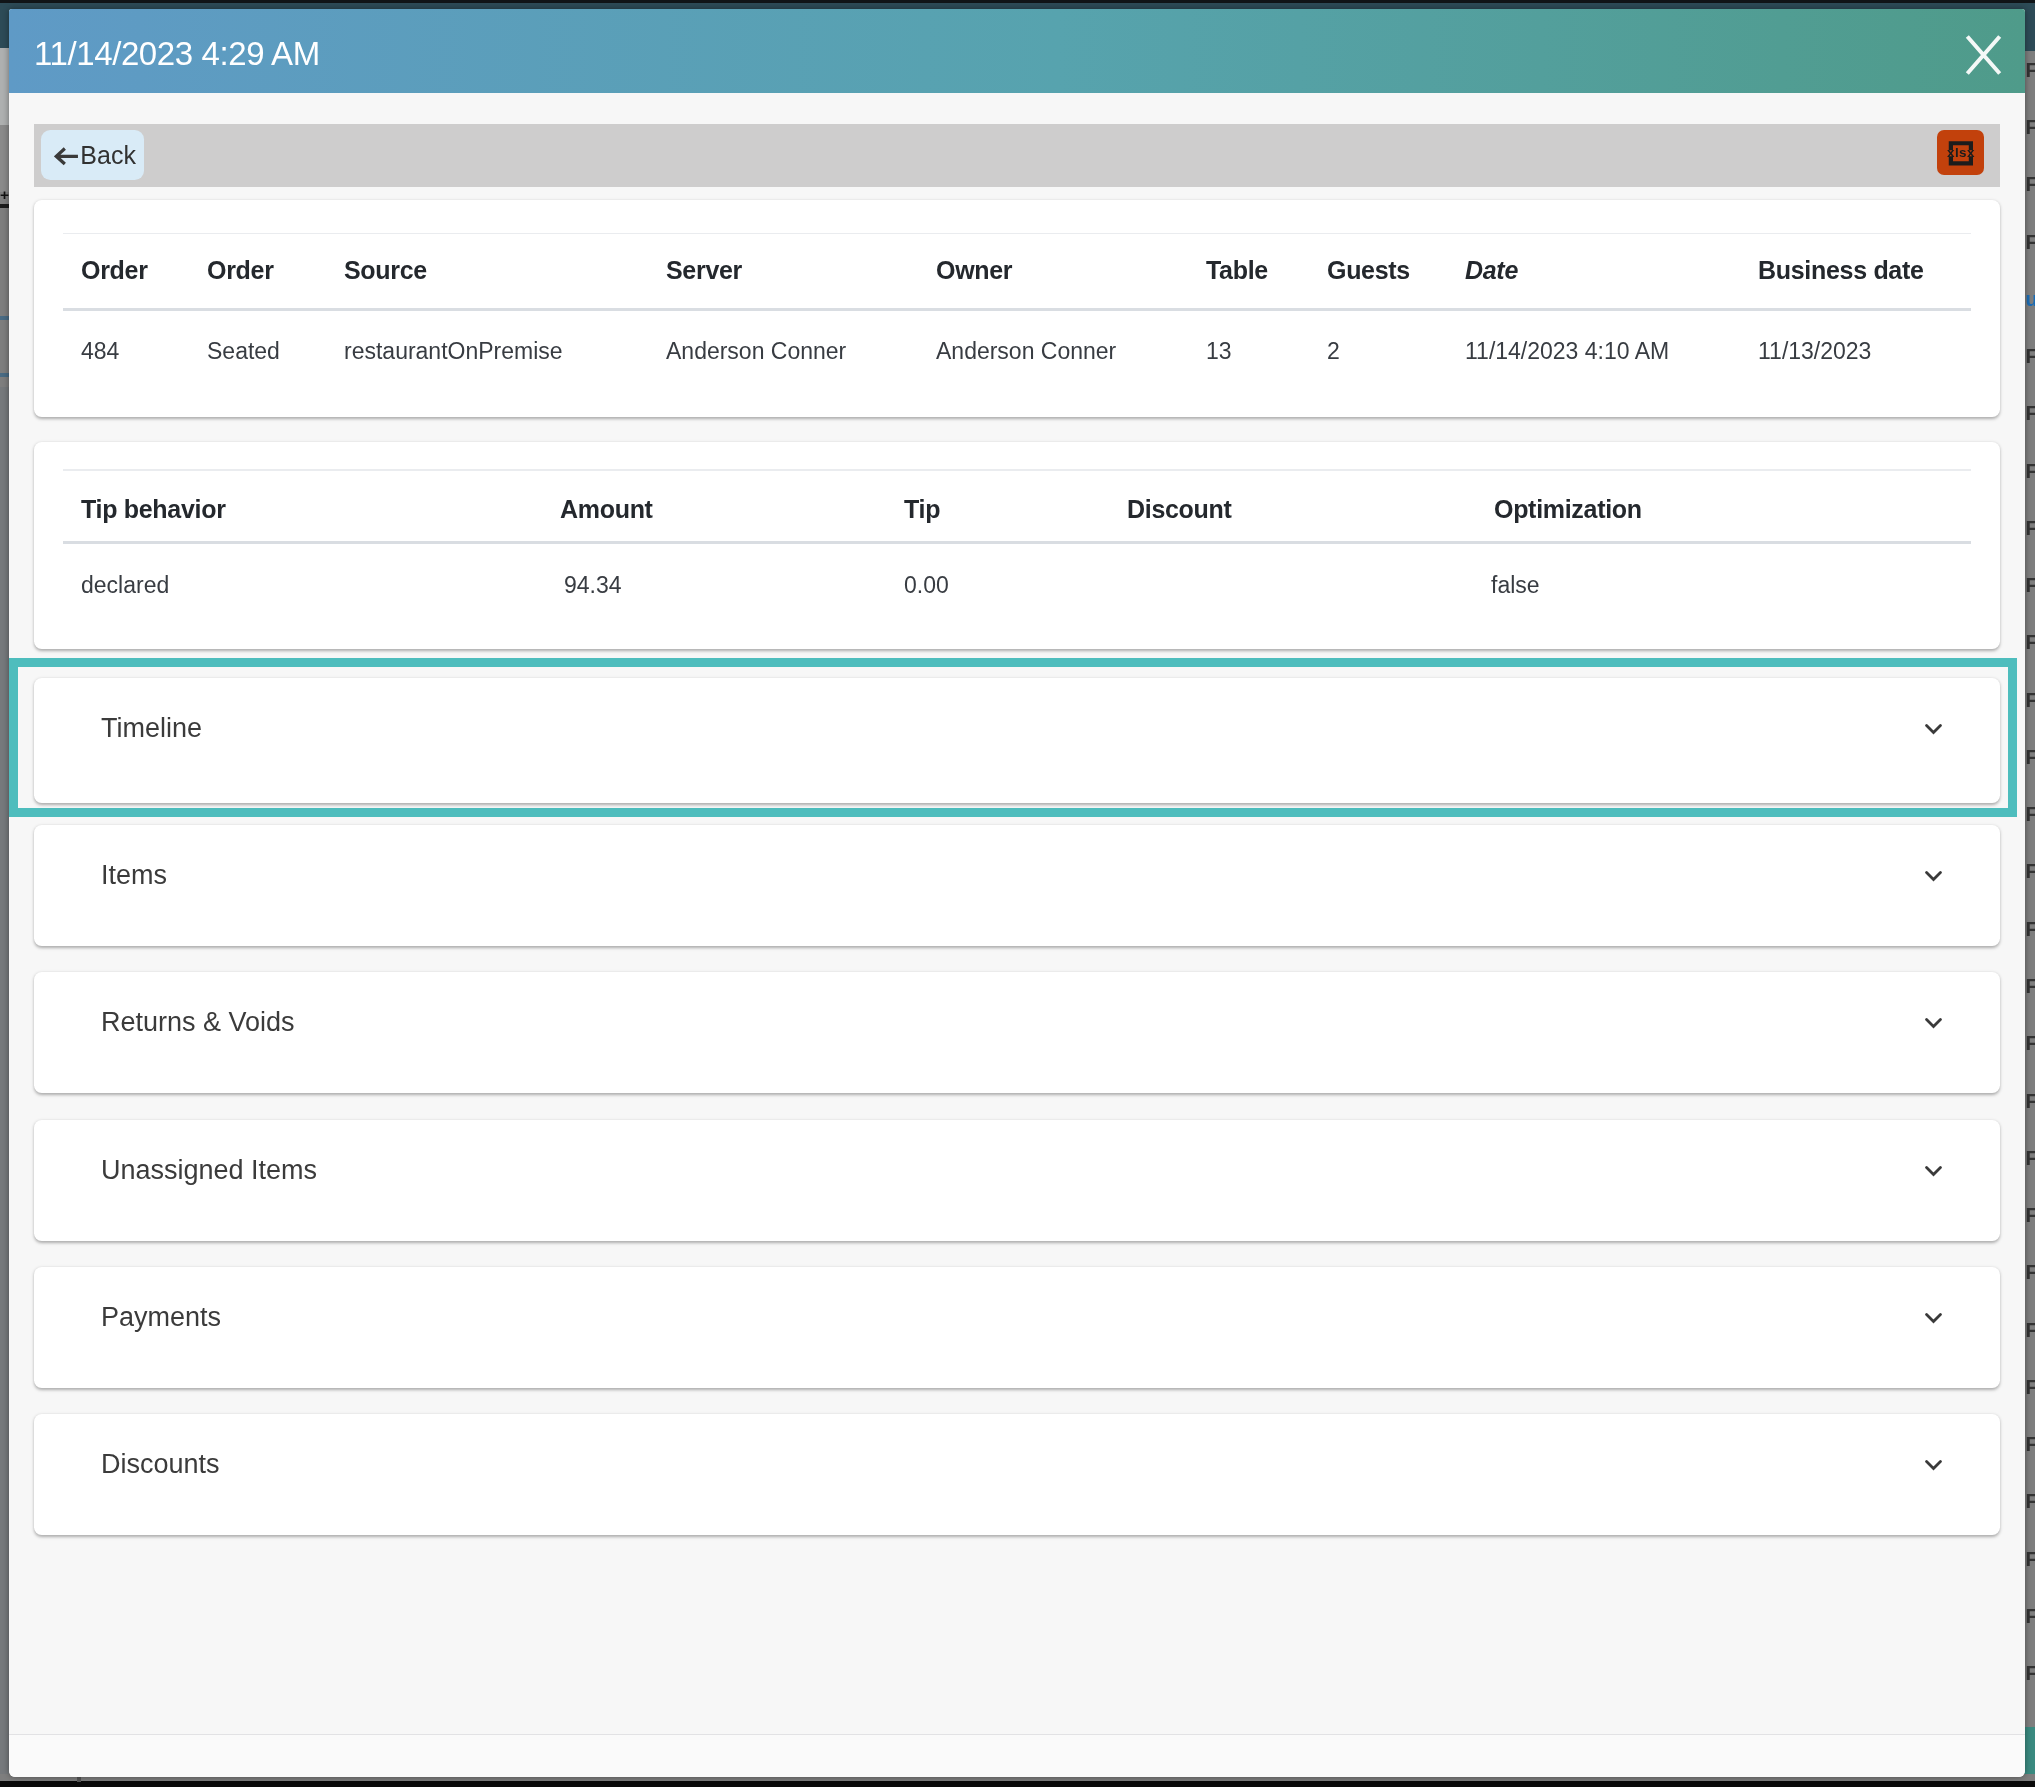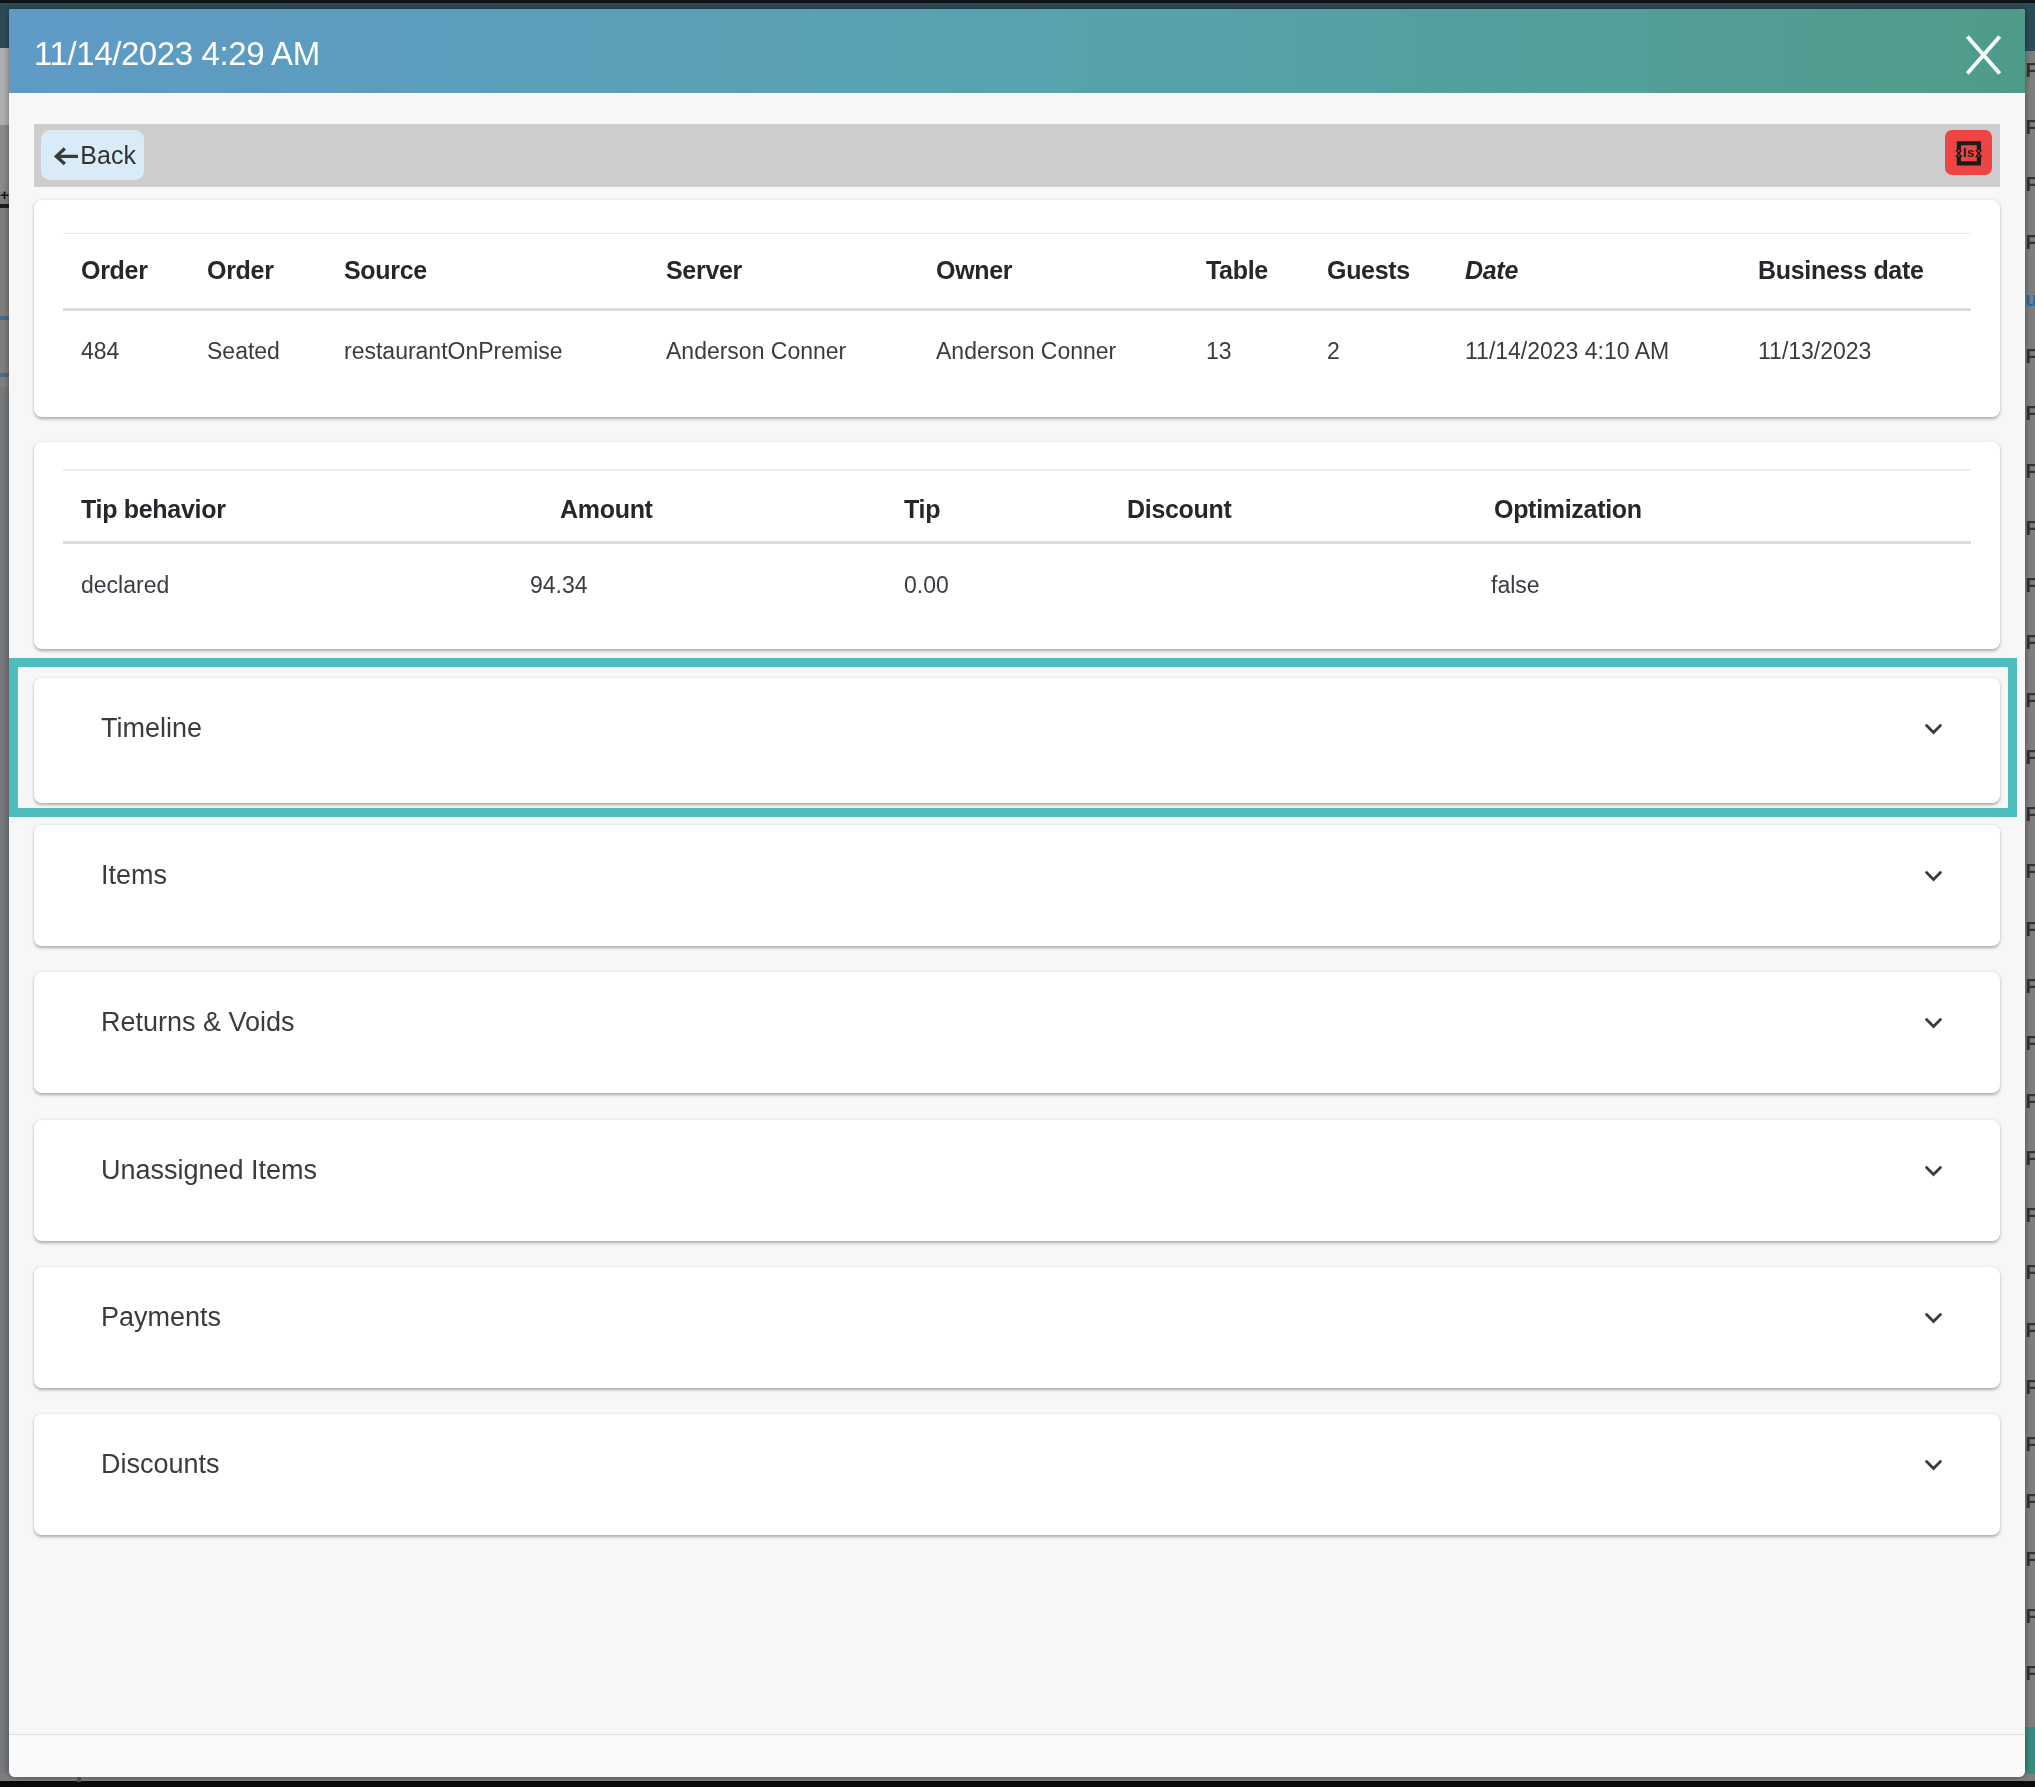--- a/index.html
+++ b/index.html
@@ -16,21 +16,21 @@
   .rf { position:absolute; left:1.5px; font-size:20px; font-weight:bold; color:#333333; }
   .ru { position:absolute; left:1.5px; font-size:20px; font-weight:bold; color:#1a6cb5; }
 
   #modal { position:absolute; left:8.5px; top:9.3px; width:2016px; height:1768px; background:#f7f7f7; border-radius:3.1px 3.1px 6.2px 6.2px; overflow:hidden; box-shadow:0 0 6.2px rgba(0,0,0,0.4); }
   #hdr { position:absolute; left:0; top:0; width:2016px; height:84px; background:linear-gradient(90deg,#5f9ac6 0%,#57a3ae 52%,#4f9b8a 100%); }
   #title { position:absolute; left:25.5px; top:2.3px; height:84px; line-height:84px; color:#fff; font-size:33px; letter-spacing:-0.4px; }
   #closex { position:absolute; left:1956px; top:25px; }
 
   #toolbar { position:absolute; left:25px; top:115px; width:1966px; height:63px; background:#cecdcd; }
   #backbtn { position:absolute; left:7.7px; top:6.2px; width:103px; height:50px; background:#d9ebf7; border-radius:9.3px; color:#313131; font-size:25px; display:flex; align-items:center; justify-content:center; }
-  #xlsxbtn { position:absolute; right:8px; top:6.2px; width:47px; height:45px; background:#ef4444; border-radius:7px; }
+  #xlsxbtn { position:absolute; right:16px; top:6.2px; width:47px; height:45px; background:#c2410c; border-radius:7px; }
 
   .card { position:absolute; left:25.5px; width:1966px; background:#fff; border-radius:7.7px; box-shadow:0 1.5px 3.1px rgba(0,0,0,0.3); }
   .tline { position:absolute; left:29px; right:29px; height:0.8px; }
   .thead { color:#24282d; font-size:25px; font-weight:bold; position:absolute; letter-spacing:-0.3px; }
   .tcell { color:#383c42; font-size:23px; position:absolute; }
 
   #tealbox { position:absolute; left:0.8px; top:649px; width:2008px; height:159px; border:9.3px solid #4ebdbd; background:#f7f7f7; }
   .acc { position:absolute; left:25.5px; width:1966px; height:121px; background:#fff; border-radius:7.7px; box-shadow:0 1.5px 3.1px rgba(0,0,0,0.3);padding-left:24px; }
   .acclbl { position:absolute; left:67px; font-size:27px; color:#3b3b3b; }
   .accchev { position:absolute; left:1891px; }
@@ -137,21 +137,21 @@
 
     <div class="card" id="card2" style="top:433px; height:207px;padding-left:40px;">
       <div class="tline" style="top:27px; height:1.5px; background:#eaecef;"></div>
       <div class="tline" style="top:99px; height:3.1px; background:#d9dde2;"></div>
       <div class="thead" style="left:47px;  top:53px;">Tip behavior</div>
       <div class="thead" style="left:526px; top:53px;">Amount</div>
       <div class="thead" style="left:870px;top:53px;">Tip</div>
       <div class="thead" style="left:1093px;top:53px;">Discount</div>
       <div class="thead" style="left:1460px;top:53px;">Optimization</div>
       <div class="tcell" style="left:47px;  top:130px;">declared</div>
-      <div class="tcell" style="left:496px; top:130px;">94.34</div>
+      <div class="tcell" style="left:530px; top:130px;">94.34</div>
       <div class="tcell" style="left:870px;top:130px;">0.00</div>
       <div class="tcell" style="left:1457px;top:130px;">false</div>
     </div>
 
     <div id="tealbox"></div>
 
     <div class="acc" style="top:669px; height:125px;">
       <div class="acclbl" style="top:35px;">Timeline</div>
       <svg class="accchev" style="top:46px;" width="17" height="10.8" viewBox="0 0 22 14">
         <path d="M2 2 L11 11 L20 2" stroke="#3a3a3a" stroke-width="3.6" fill="none" stroke-linecap="round"></path>

